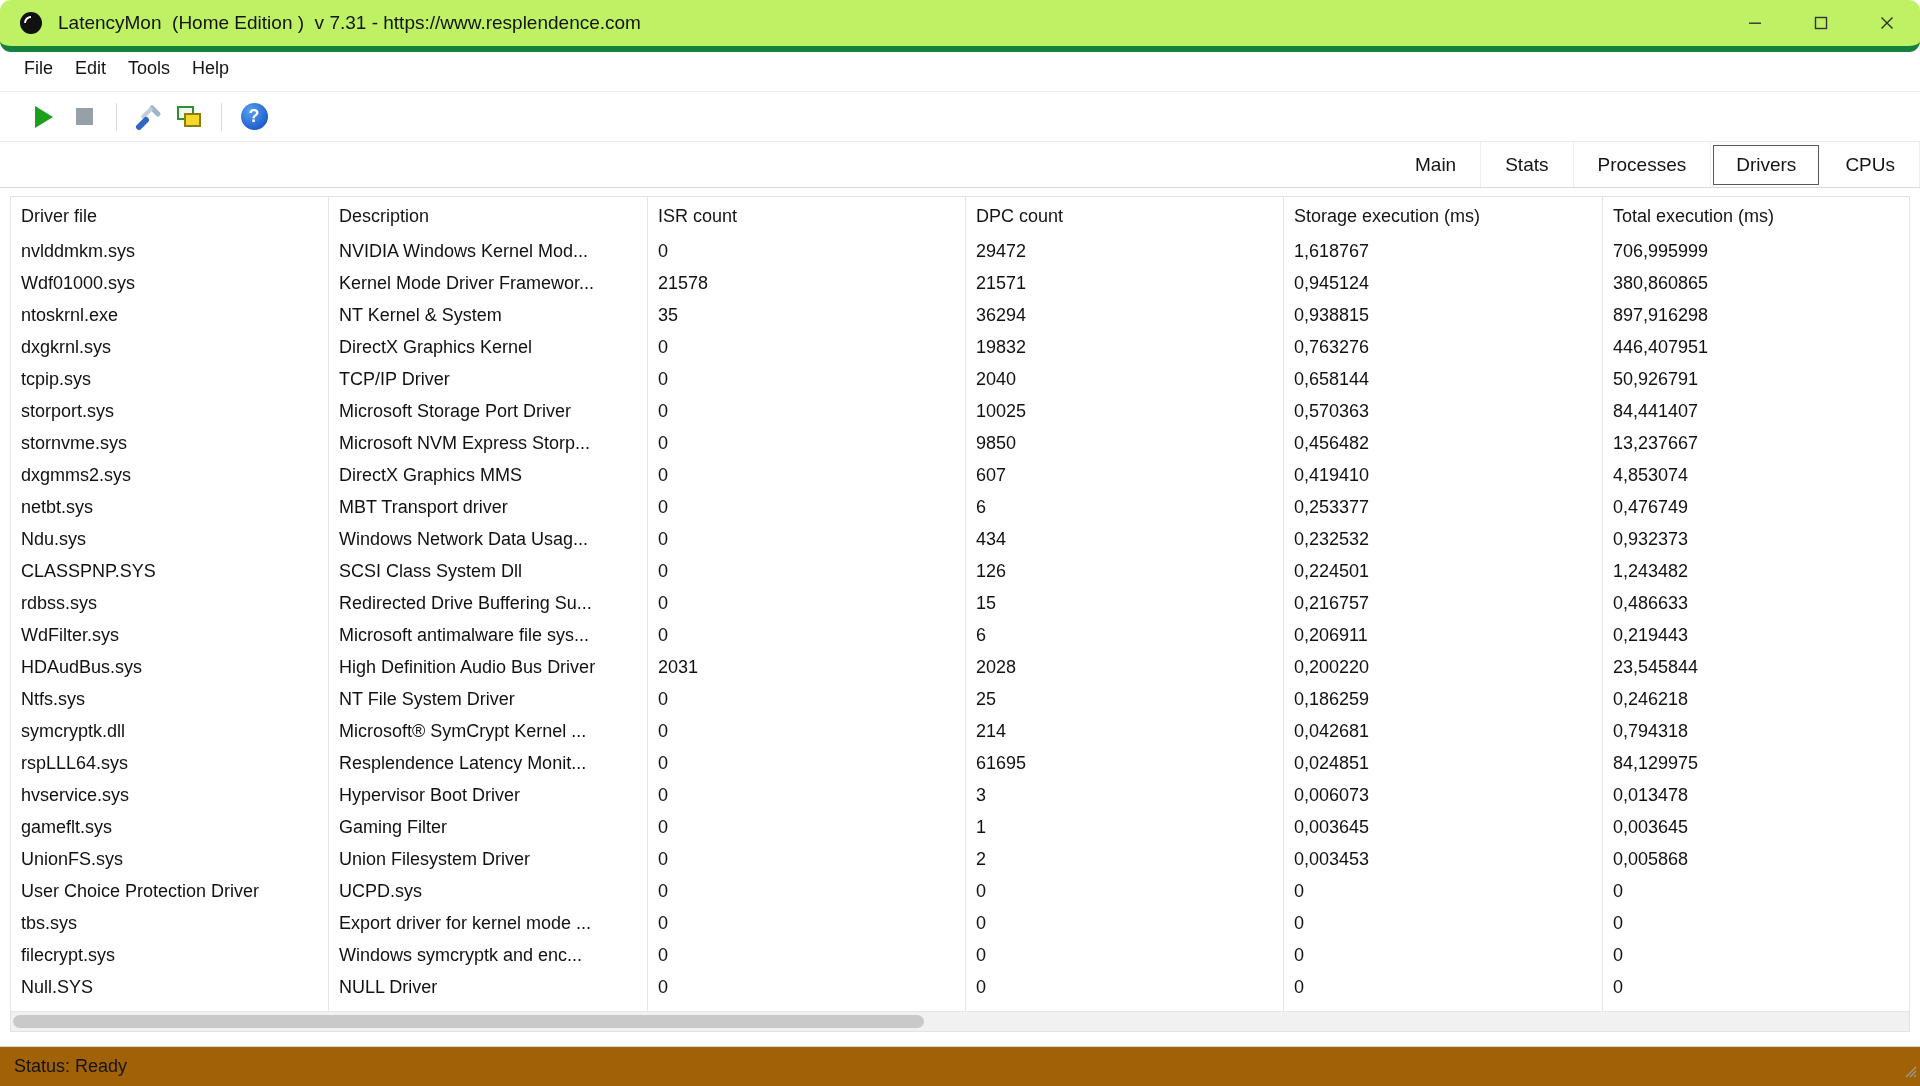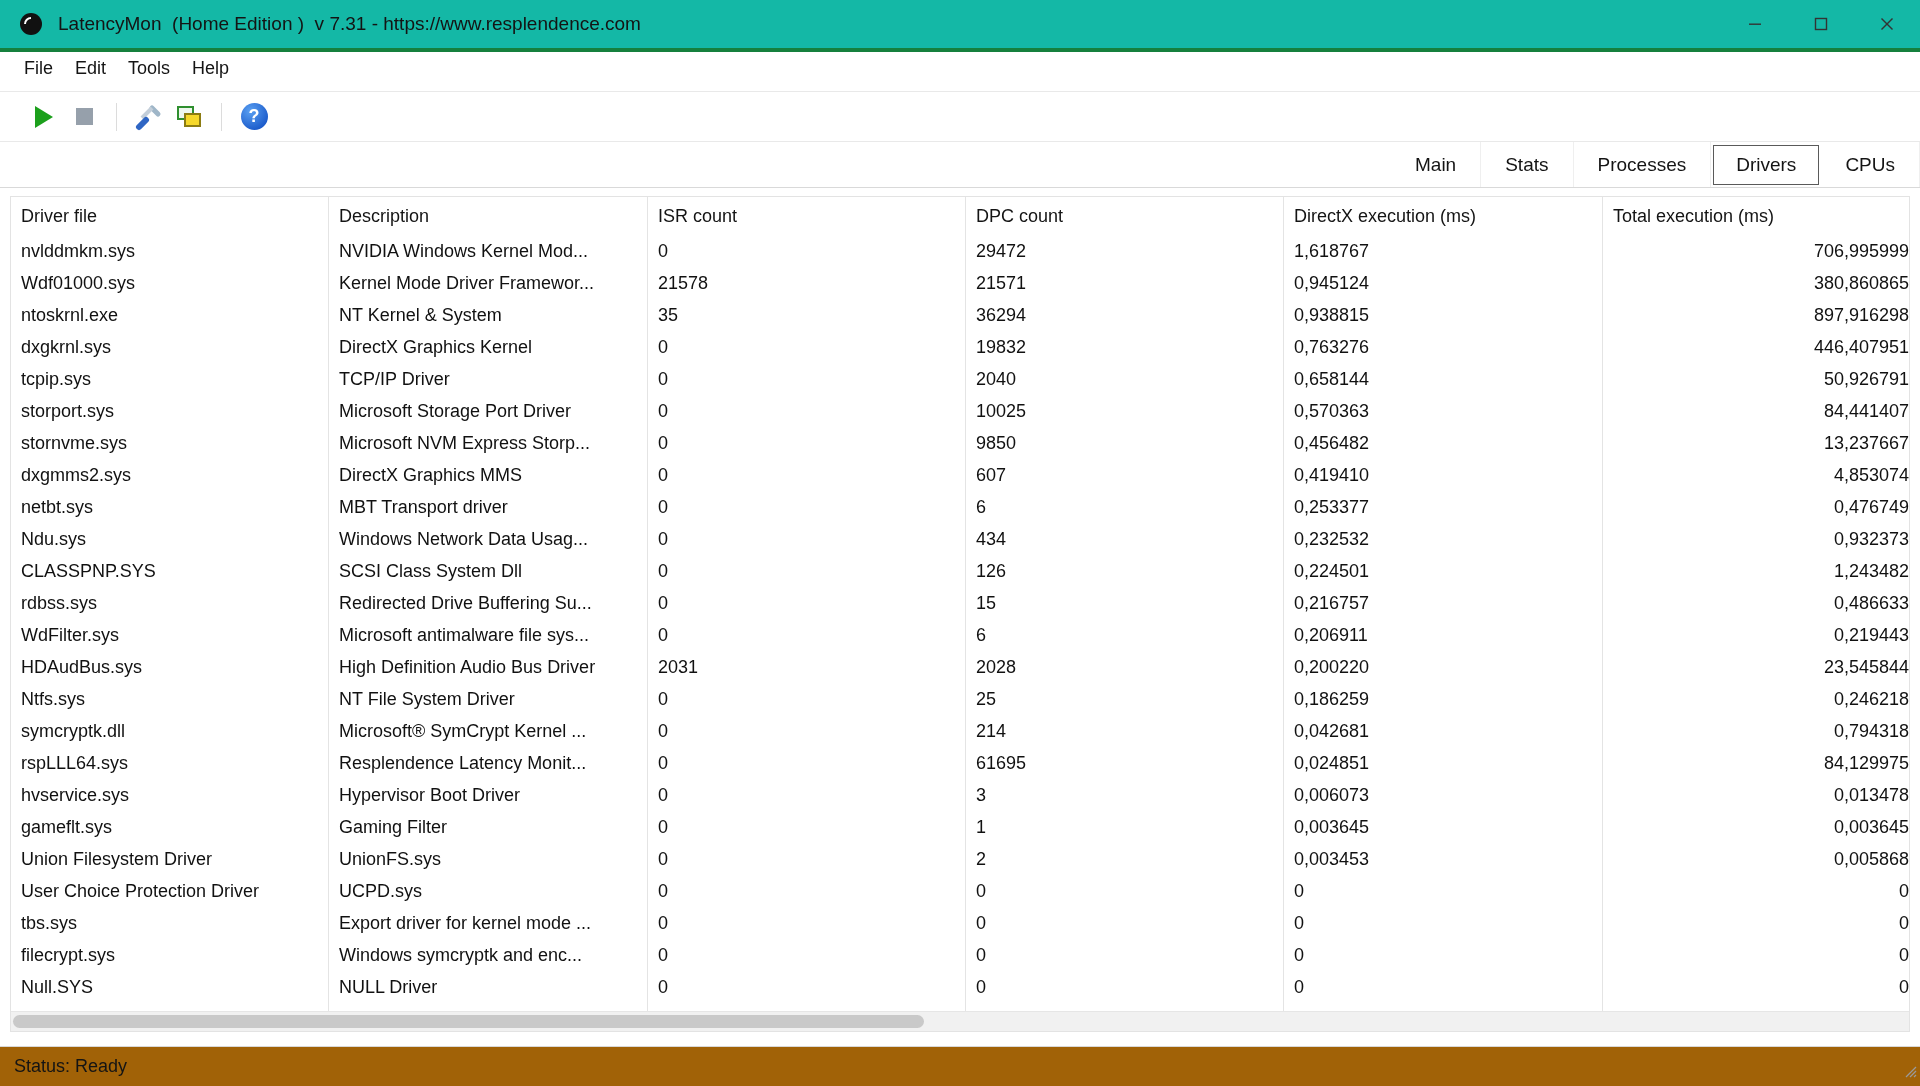--- a/index.html
+++ b/index.html
@@ -8,23 +8,24 @@
     font-family: "Liberation Sans", sans-serif;
     background: #ffffff;
     color: #111111;
     display: flex;
     flex-direction: column;
   }
 
   
   .titlebar {
     height: 52px; flex: 0 0 52px;
-    background: #14b8a6;
+    background: #bef264;
     display: flex; align-items: center;
-    border-bottom: 4px solid #15803d;
+    border-bottom: 6px solid #15803d;
+    border-radius: 11px;
   }
   .app-icon { margin-left: 18px; display: flex; align-items: center; }
   .title-text { margin-left: 14px; font-size: 19px; color: #141414; white-space: pre; }
   .win-controls { margin-left: auto; display: flex; height: 100%; }
   .win-btn {
     width: 66px; height: 100%;
     background: transparent; border: none; cursor: pointer;
     display: flex; align-items: center; justify-content: center;
   }
 
@@ -109,21 +110,21 @@
     border-right: 1px solid #e4e4e4;
   }
   .th:last-child { border-right: none; }
   .tbody { flex: 1 1 auto; min-height: 0; overflow: hidden; }
   .tr { height: 32px; }
   .td {
     font-size: 18px; line-height: 32px; padding-left: 10px;
     white-space: nowrap; overflow: hidden;
     border-right: 1px solid #e4e4e4;
   }
-  .td:last-child { border-right: none; text-align: right; }
+  .td:last-child { border-right: none; }
 
   
   .hscroll {
     height: 20px; flex: 0 0 20px;
     background: #f1f1f1;
     border-top: 1px solid #e6e6e6;
     position: relative;
   }
   .hscroll-thumb {
     position: absolute; left: 2px; top: 3px;
@@ -219,21 +220,21 @@
     <span class="tab">CPUs</span>
   </div>
 
 <div class="table-wrap">
   <div class="thead">
 
   <span class="th">Driver file</span>
       <span class="th">Description</span>
       <span class="th">ISR count</span>
       <span class="th">DPC count</span>
-      <span class="th">DirectX execution (ms)</span>
+      <span class="th">Storage execution (ms)</span>
       <span class="th">Total execution (ms)</span>
     </div>
   <div class="tbody">
 
   <div class="tr">
         <span class="td">nvlddmkm.sys</span>
         <span class="td">NVIDIA Windows Kernel Mod...</span>
         <span class="td">0</span>
         <span class="td">29472</span>
         <span class="td">1,618767</span>
@@ -377,22 +378,22 @@
       </div>
       <div class="tr">
         <span class="td">gameflt.sys</span>
         <span class="td">Gaming Filter</span>
         <span class="td">0</span>
         <span class="td">1</span>
         <span class="td">0,003645</span>
         <span class="td">0,003645</span>
       </div>
       <div class="tr">
+        <span class="td">UnionFS.sys</span>
         <span class="td">Union Filesystem Driver</span>
-        <span class="td">UnionFS.sys</span>
         <span class="td">0</span>
         <span class="td">2</span>
         <span class="td">0,003453</span>
         <span class="td">0,005868</span>
       </div>
       <div class="tr">
         <span class="td">User Choice Protection Driver</span>
         <span class="td">UCPD.sys</span>
         <span class="td">0</span>
         <span class="td">0</span>

